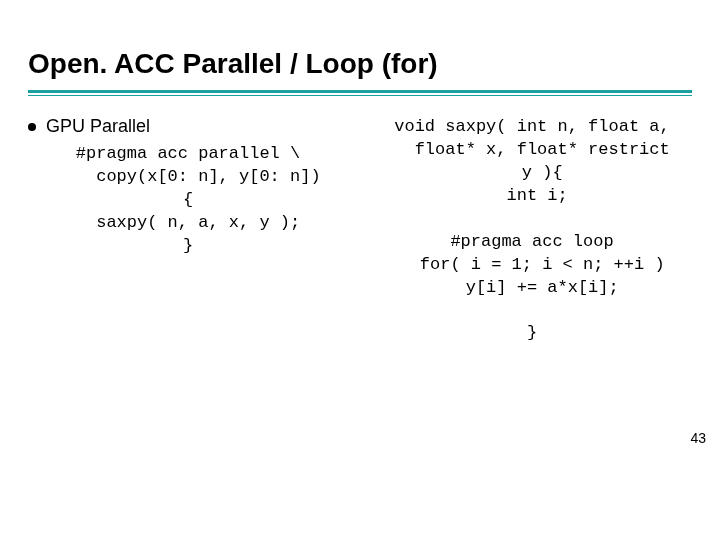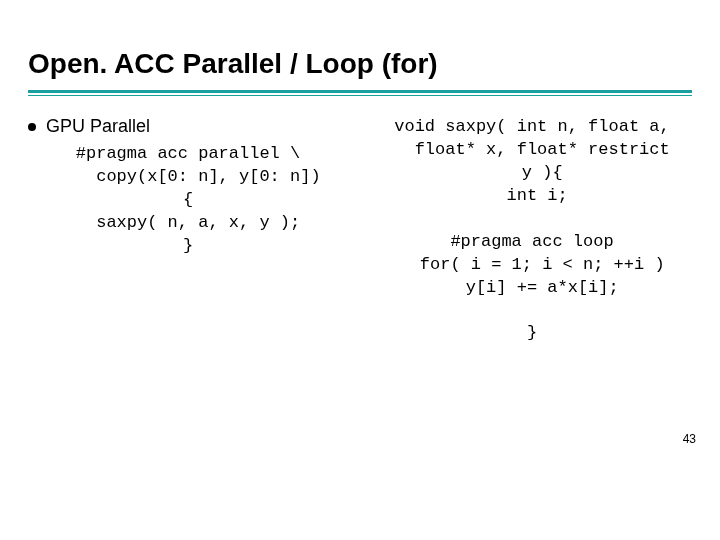--- a/index.html
+++ b/index.html
@@ -8,21 +8,21 @@
   .title { font-size: 28px; font-weight: bold; margin-bottom: 10px; letter-spacing: 0; }
   .rule-block { margin-bottom: 20px; }
   .rule-thick { height: 3px; background: #1aa0a0; width: 100%; }
   .rule-thin { height: 1px; background: #1aa0a0; width: 100%; margin-top: 2px; }
   .cols { display: flex; gap: 24px; }
   .col { flex: 1; min-width: 0; }
   .bullet-row { display: flex; align-items: center; gap: 10px; margin-bottom: 6px; }
   .bullet { width: 8px; height: 8px; border-radius: 50%; background: #000; flex: 0 0 auto; }
   .bullet-label { font-size: 18px; }
   .code { font-family: "Courier New", Courier, monospace; font-size: 17px; line-height: 1.35; white-space: pre; text-align: center; }
-  .pagenum { position: absolute; right: 24px; bottom: 10px; font-size: 12px; color: #000; }
+  .pagenum { position: absolute; right: 14px; bottom: 10px; font-size: 14px; color: #000; }
 </style>
 </head>
 <body>
 
 <div class="slide">
   <div class="title">Open. ACC Parallel / Loop (for)</div>
 
   <div class="rule-block">
     <div class="rule-thick"></div>
     <div class="rule-thin"></div>

